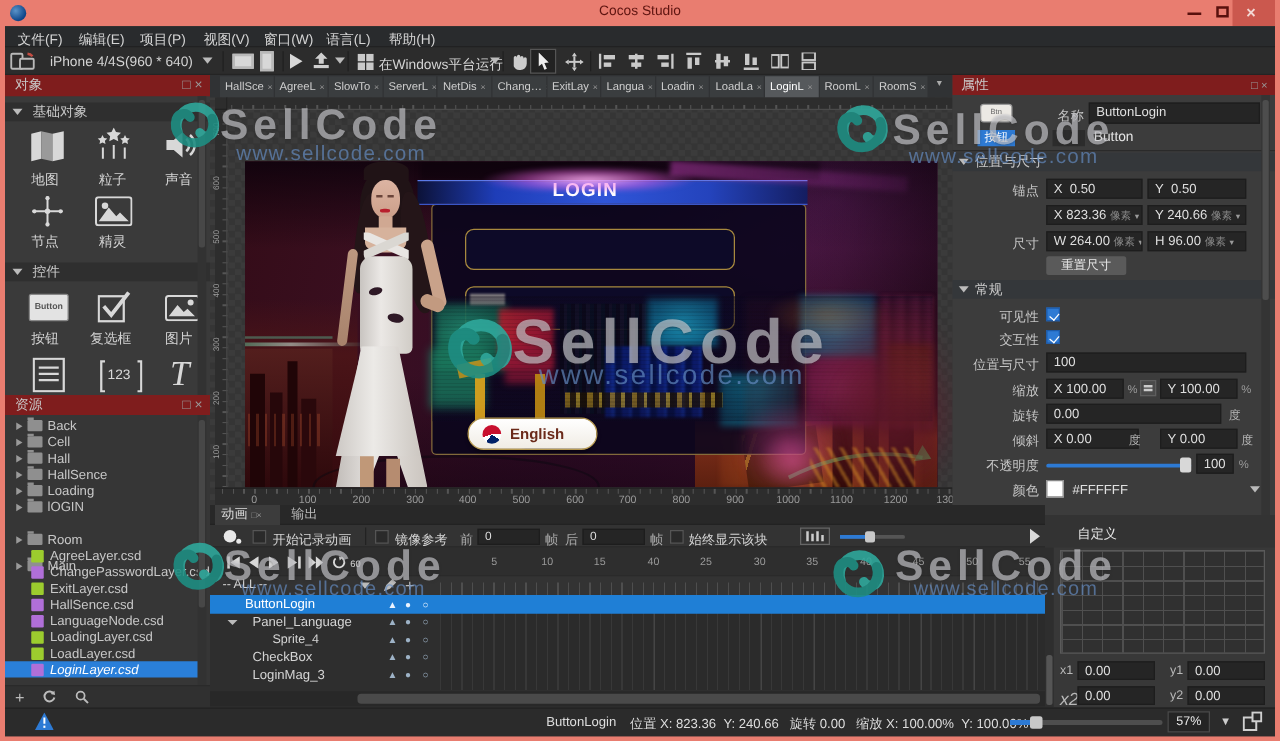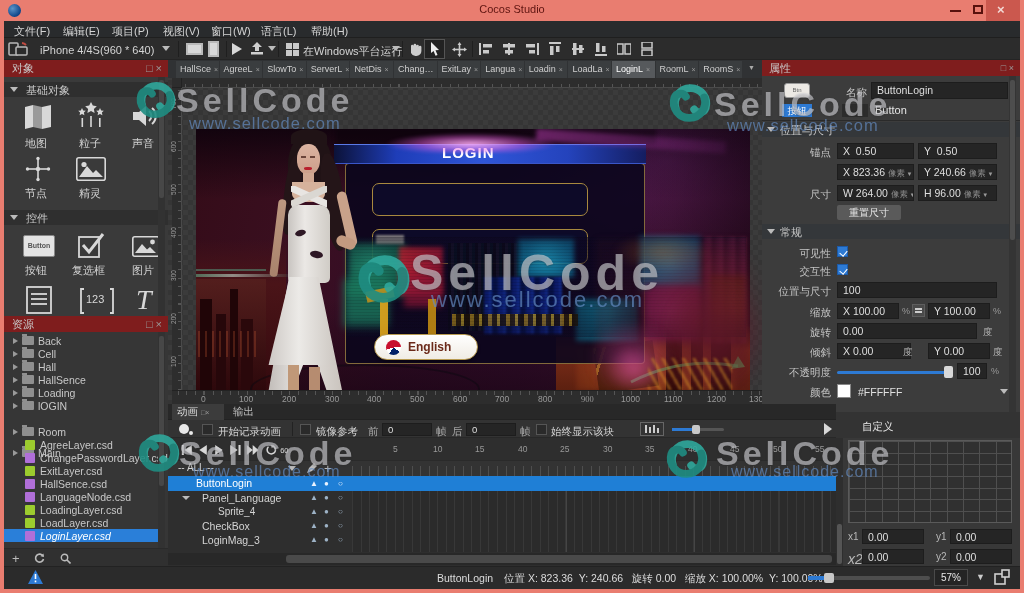--- a/index.html
+++ b/index.html
@@ -474,21 +474,21 @@
 <div class="a" style="left:172px;top:390px;width:590px;height:14px;background:#2d2d2d;border-top:1px solid #222;background-image:repeating-linear-gradient(90deg,#555 0 1px,transparent 1px 8.54px);background-position:32px 0;background-size:100% 4px;background-repeat:repeat-x;"></div>
 <div class="fr" style="left:201px;top:394px;">0</div>
 <div class="fr" style="left:239px;top:394px;">100</div>
 <div class="fr" style="left:282px;top:394px;">200</div>
 <div class="fr" style="left:325px;top:394px;">300</div>
 <div class="fr" style="left:367px;top:394px;">400</div>
 <div class="fr" style="left:410px;top:394px;">500</div>
 <div class="fr" style="left:453px;top:394px;">600</div>
 <div class="fr" style="left:495px;top:394px;">700</div>
 <div class="fr" style="left:538px;top:394px;">800</div>
-<div class="fr" style="left:581px;top:394px;font-family:Liberation Serif, serif;">900</div>
+<div class="fr" style="left:581px;top:394px;">900</div>
 <div class="fr" style="left:621px;top:394px;">1000</div>
 <div class="fr" style="left:664px;top:394px;">1100</div>
 <div class="fr" style="left:707px;top:394px;">1200</div>
 <div class="fr" style="left:749px;top:394px;">1300</div>
 </div>
 
 <div class="a" style="left:762px;top:60px;width:258px;height:352px;background:#3c3c3c;"></div>
 <div class="a hdr" style="left:762px;top:60px;width:258px;height:16px;padding-left:7px;">属性<span style="float:right;margin-right:6px;color:#9a9a9a;font-size:9px;">□ ×</span></div>
 <div id="props">
 

